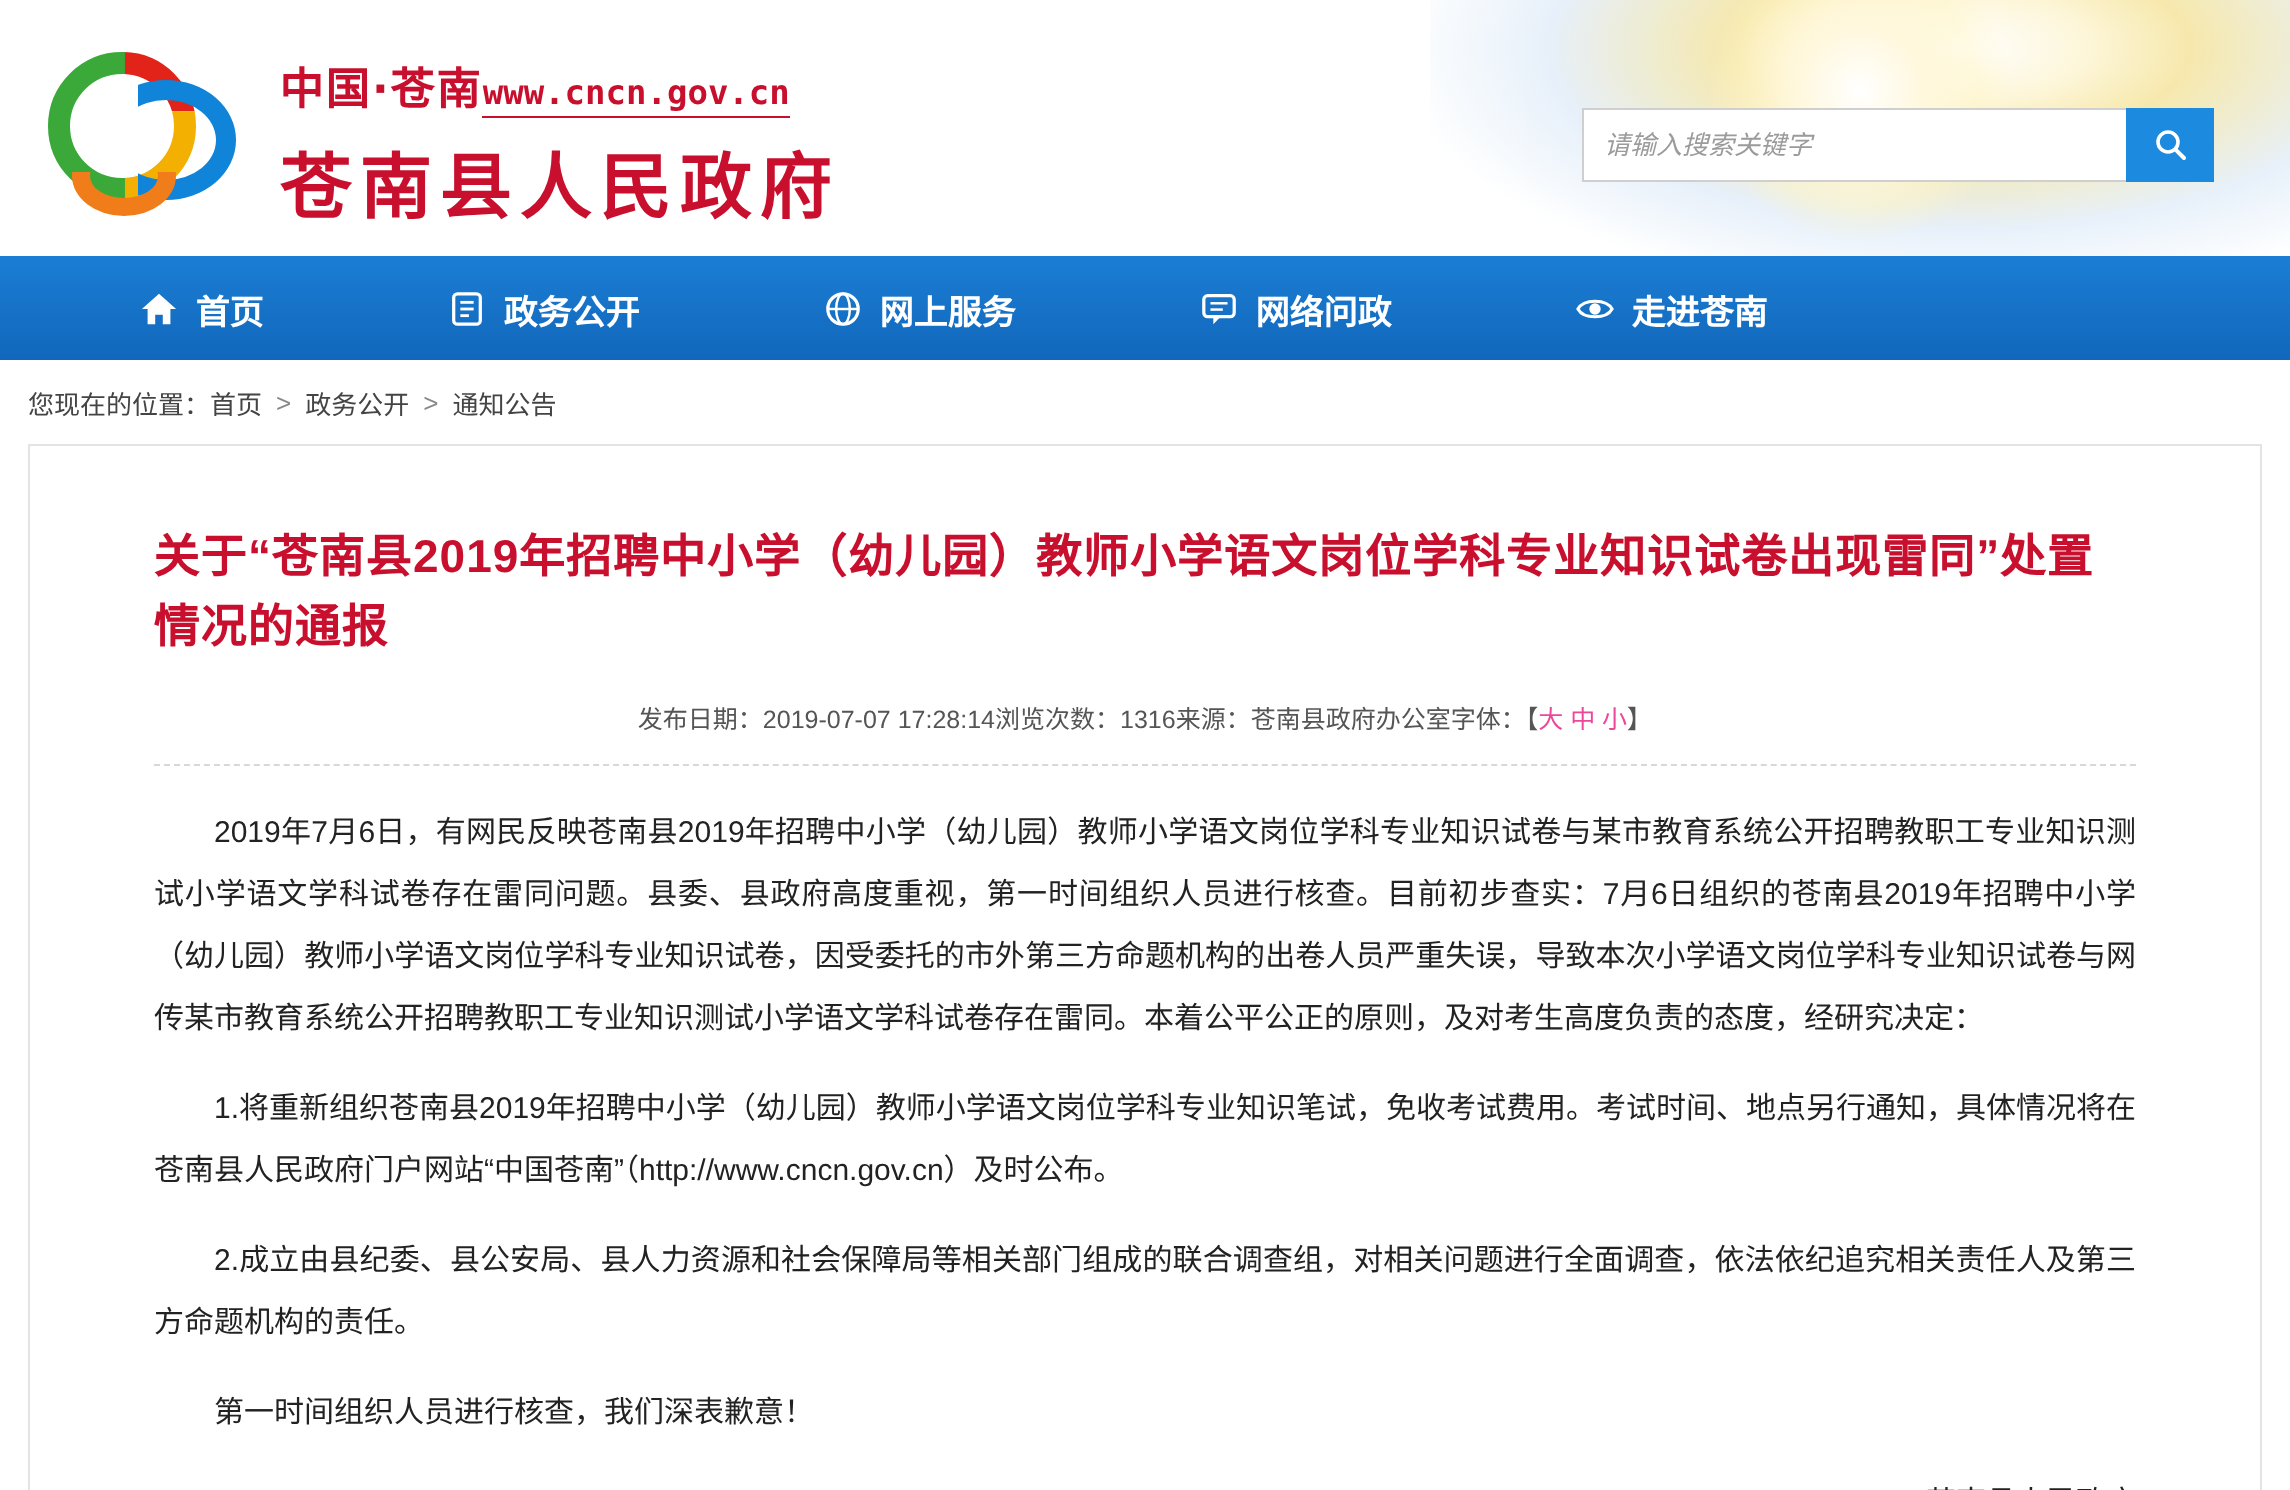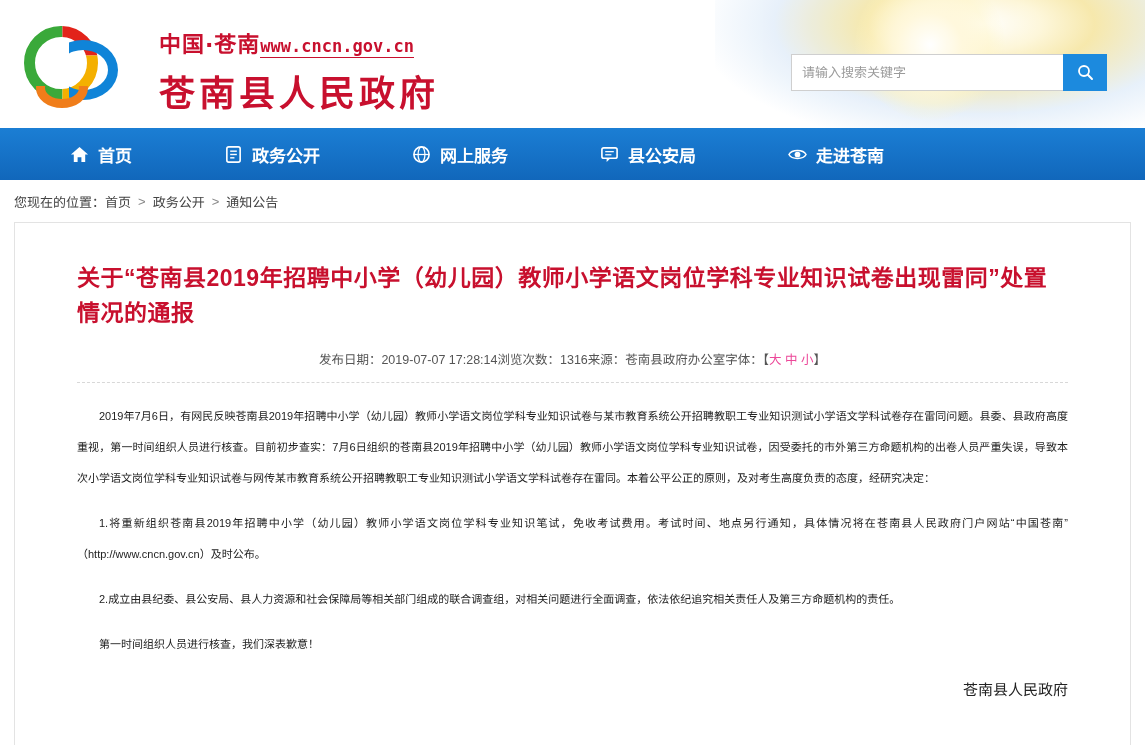--- a/index.html
+++ b/index.html
@@ -65,21 +65,21 @@
     clip-path: polygon(30% 0, 100% 0, 100% 100%, 30% 100%);
   }
   .ring-orange {
     left: 18px; top: 52px; width: 52px; height: 40px;
     border: 9px solid #f07d1a;
     border-radius: 50%;
     clip-path: polygon(0 45%, 100% 45%, 100% 100%, 0 100%);
   }
   .brand {
     position: absolute;
-    left: 140px; top: 26px; margin-left: 19px;
+    left: 140px; top: 26px;
   }
   .brand-line1 {
     font-family: "DejaVu Sans", "Liberation Sans", sans-serif;
     font-size: 22px;
     color: #c8102e;
     font-weight: bold;
     letter-spacing: 1px;
     white-space: nowrap;
   }
   .brand-line1 .cn { color: #c8102e; }
@@ -110,20 +110,21 @@
   .search-input {
     width: 272px;
     height: 37px;
     border: 1px solid #cfcfcf;
     border-right: none;
     padding: 0 10px;
     font-size: 13px;
     color: #333;
     outline: none;
     background: #fff;
+    font-style: italic;
   }
   .search-input::placeholder { color: #9b9b9b; }
   .search-btn {
     width: 44px; height: 37px;
     background: #1c8ade;
     border: none;
     cursor: pointer;
     display: flex;
     align-items: center;
     justify-content: center;
@@ -195,21 +196,21 @@
     justify-content: center;
     align-items: center;
     font-size: 12.5px;
     color: #555;
     padding-bottom: 14px;
     border-bottom: 1px dashed #d8d8d8;
   }
   .meta .fonts-label .sizes { color: #ec4899; }
   .article-body {
     margin-top: 18px;
-    font-size: 11px;
+    font-size: 15px;
     color: #222;
     line-height: 31px;
     text-align: justify;
   }
   .article-body p {
     margin: 0 0 14px 0;
     text-indent: 2em;
   }
   .sign {
     margin-top: 8px;
@@ -285,21 +286,21 @@
   </div>
   <div class="nav-item">
     <span class="nav-icon">
       <svg width="19" height="19" viewBox="0 0 20 20">
           <rect x="2" y="3" width="16" height="11" rx="2" fill="none" stroke="#ffffff" stroke-width="1.7"></rect>
           <path d="M7 14 L7 18 L11 14 Z" fill="#ffffff"></path>
           <line x1="5.5" y1="7" x2="14.5" y2="7" stroke="#ffffff" stroke-width="1.3"></line>
           <line x1="5.5" y1="10.3" x2="12" y2="10.3" stroke="#ffffff" stroke-width="1.3"></line>
         </svg>
     </span>
-    <span>县公安局</span>
+    <span>网络问政</span>
   </div>
   <div class="nav-item">
     <span class="nav-icon">
       <svg width="19" height="19" viewBox="0 0 20 20">
           <path d="M1 10 C4 4.5 16 4.5 19 10 C16 15.5 4 15.5 1 10 Z" fill="none" stroke="#ffffff" stroke-width="1.6"></path>
           <circle cx="10" cy="10" r="3" fill="#ffffff"></circle>
         </svg>
     </span>
     <span>走进苍南</span>
   </div>

